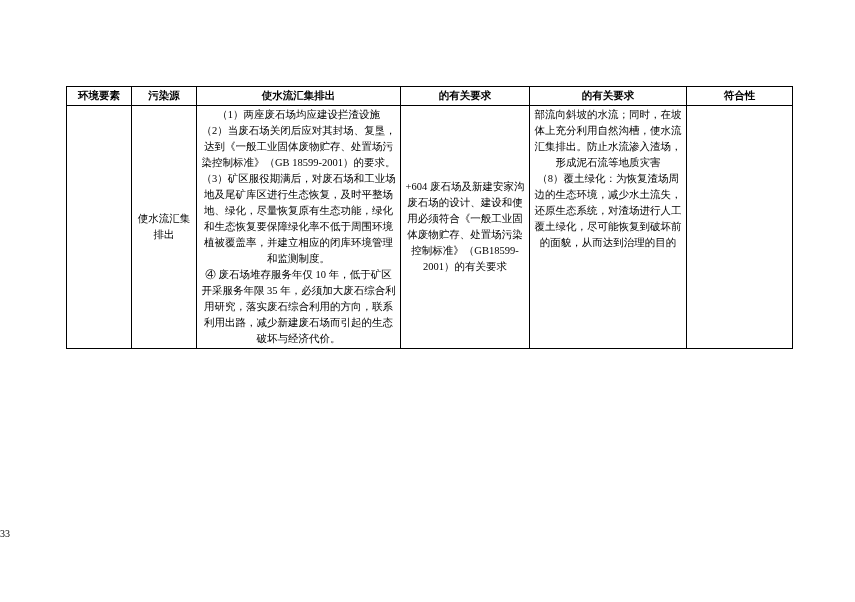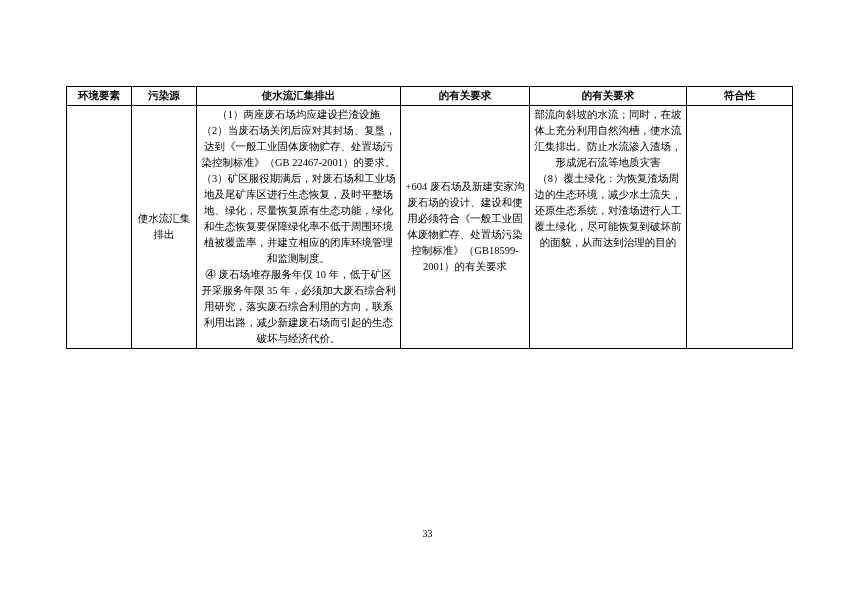--- a/index.html
+++ b/index.html
@@ -44,21 +44,21 @@
   }
   table.compliance-table tbody tr { height: 242px; }
   .cell-multiline { white-space: pre-line; }
   .va-top    { vertical-align: top; }
   .va-middle { vertical-align: middle; }
   .page-number {
     position: absolute;
     left: 0;
     top: 527px;
     width: 855px;
-    text-align: center;
+    text-align: left;
     font-size: 10px;
     line-height: 14px;
   }
 </style>
 </head>
 <body>
 
 <div class="page">
 
   <table class="compliance-table">
@@ -78,21 +78,21 @@
         <th>的有关要求</th>
         <th>的有关要求</th>
         <th>符合性</th>
       </tr>
     </thead>
     <tbody>
       <tr>
         <td class="va-middle"></td>
         <td class="va-middle">使水流汇集排出</td>
         <td class="va-top cell-multiline">（1）两座废石场均应建设拦渣设施
-（2）当废石场关闭后应对其封场、复垦，达到《一般工业固体废物贮存、处置场污染控制标准》（GB 22467-2001）的要求。
+（2）当废石场关闭后应对其封场、复垦，达到《一般工业固体废物贮存、处置场污染控制标准》（GB 18599-2001）的要求。
 （3）矿区服役期满后，对废石场和工业场地及尾矿库区进行生态恢复，及时平整场地、绿化，尽量恢复原有生态功能，绿化和生态恢复要保障绿化率不低于周围环境植被覆盖率，并建立相应的闭库环境管理和监测制度。
 ④ 废石场堆存服务年仅 10 年，低于矿区开采服务年限 35 年，必须加大废石综合利用研究，落实废石综合利用的方向，联系利用出路，减少新建废石场而引起的生态破坏与经济代价。</td>
         <td class="va-middle cell-multiline">+604 废石场及新建安家沟废石场的设计、建设和使用必须符合《一般工业固体废物贮存、处置场污染控制标准》（GB18599-2001）的有关要求</td>
         <td class="va-top cell-multiline">部流向斜坡的水流；同时，在坡体上充分利用自然沟槽，使水流汇集排出。防止水流渗入渣场，形成泥石流等地质灾害
 （8）覆土绿化：为恢复渣场周边的生态环境，减少水土流失，还原生态系统，对渣场进行人工覆土绿化，尽可能恢复到破坏前的面貌，从而达到治理的目的</td>
         <td class="va-middle"></td>
       </tr>
     </tbody>
   </table>
 

